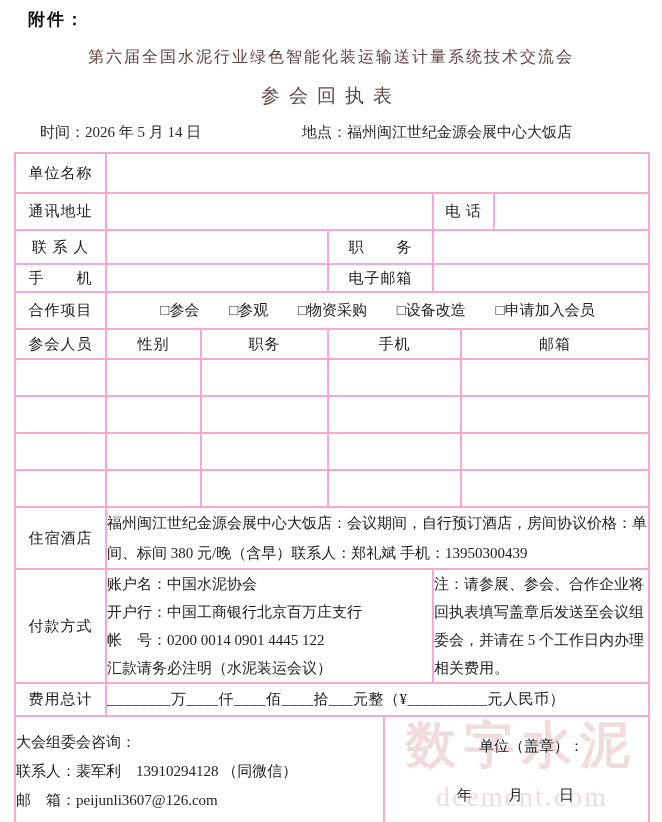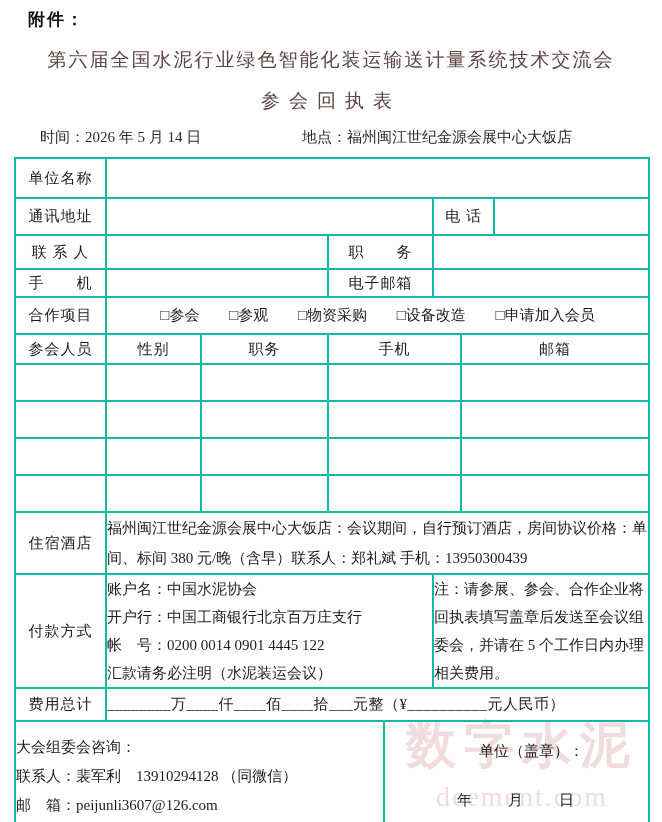--- a/index.html
+++ b/index.html
@@ -5,36 +5,36 @@
   html,body{margin:0;padding:0;}
   body{
     width:662px;height:822px;background:#ffffff;position:relative;
     font-family:"Liberation Serif","DejaVu Serif",serif;
     color:#1c1c1c;overflow:hidden;
   }
   .attachment{
     font-size:17px;font-weight:bold;margin:8px 0 0 28px;letter-spacing:2px;color:#111;
   }
   .title{
-    text-align:center;font-size:19px;letter-spacing:2px;margin-top:16px;color:#5d4343;
+    text-align:center;font-size:16px;letter-spacing:2px;margin-top:16px;color:#5d4343;
   }
   .subtitle{
     text-align:center;font-size:19px;letter-spacing:9px;margin-top:15px;color:#5d4343;
   }
   .meta-row{
     display:flex;margin:14px 0 0 40px;font-size:15px;color:#2a2a2a;
   }
   .meta-time{width:262px;}
   .meta-loc{}
   table.form{
     border-collapse:collapse;table-layout:fixed;
     margin:10px 0 0 14px;width:634px;position:relative;z-index:1;
   }
   table.form td{
-    border:2px solid #14b8a6;font-size:15px;vertical-align:middle;
+    border:2px solid #f9a8d4;font-size:15px;vertical-align:middle;
     padding:0;overflow:hidden;
   }
   td.lbl{text-align:center;letter-spacing:1px;}
   td.val{padding-left:8px;}
   .coop-opts{padding-left:18px;text-align:center;}
   .coop-opts .opt{display:inline-block;}
   .coop-opts .opt+.opt{margin-left:26px;}
   .hotel-text{line-height:30px;padding:2px 8px 2px 10px;}
   .pay-lines{padding:6px 0 6px 12px;line-height:28px;}
   .pay-lines div{white-space:nowrap;}

